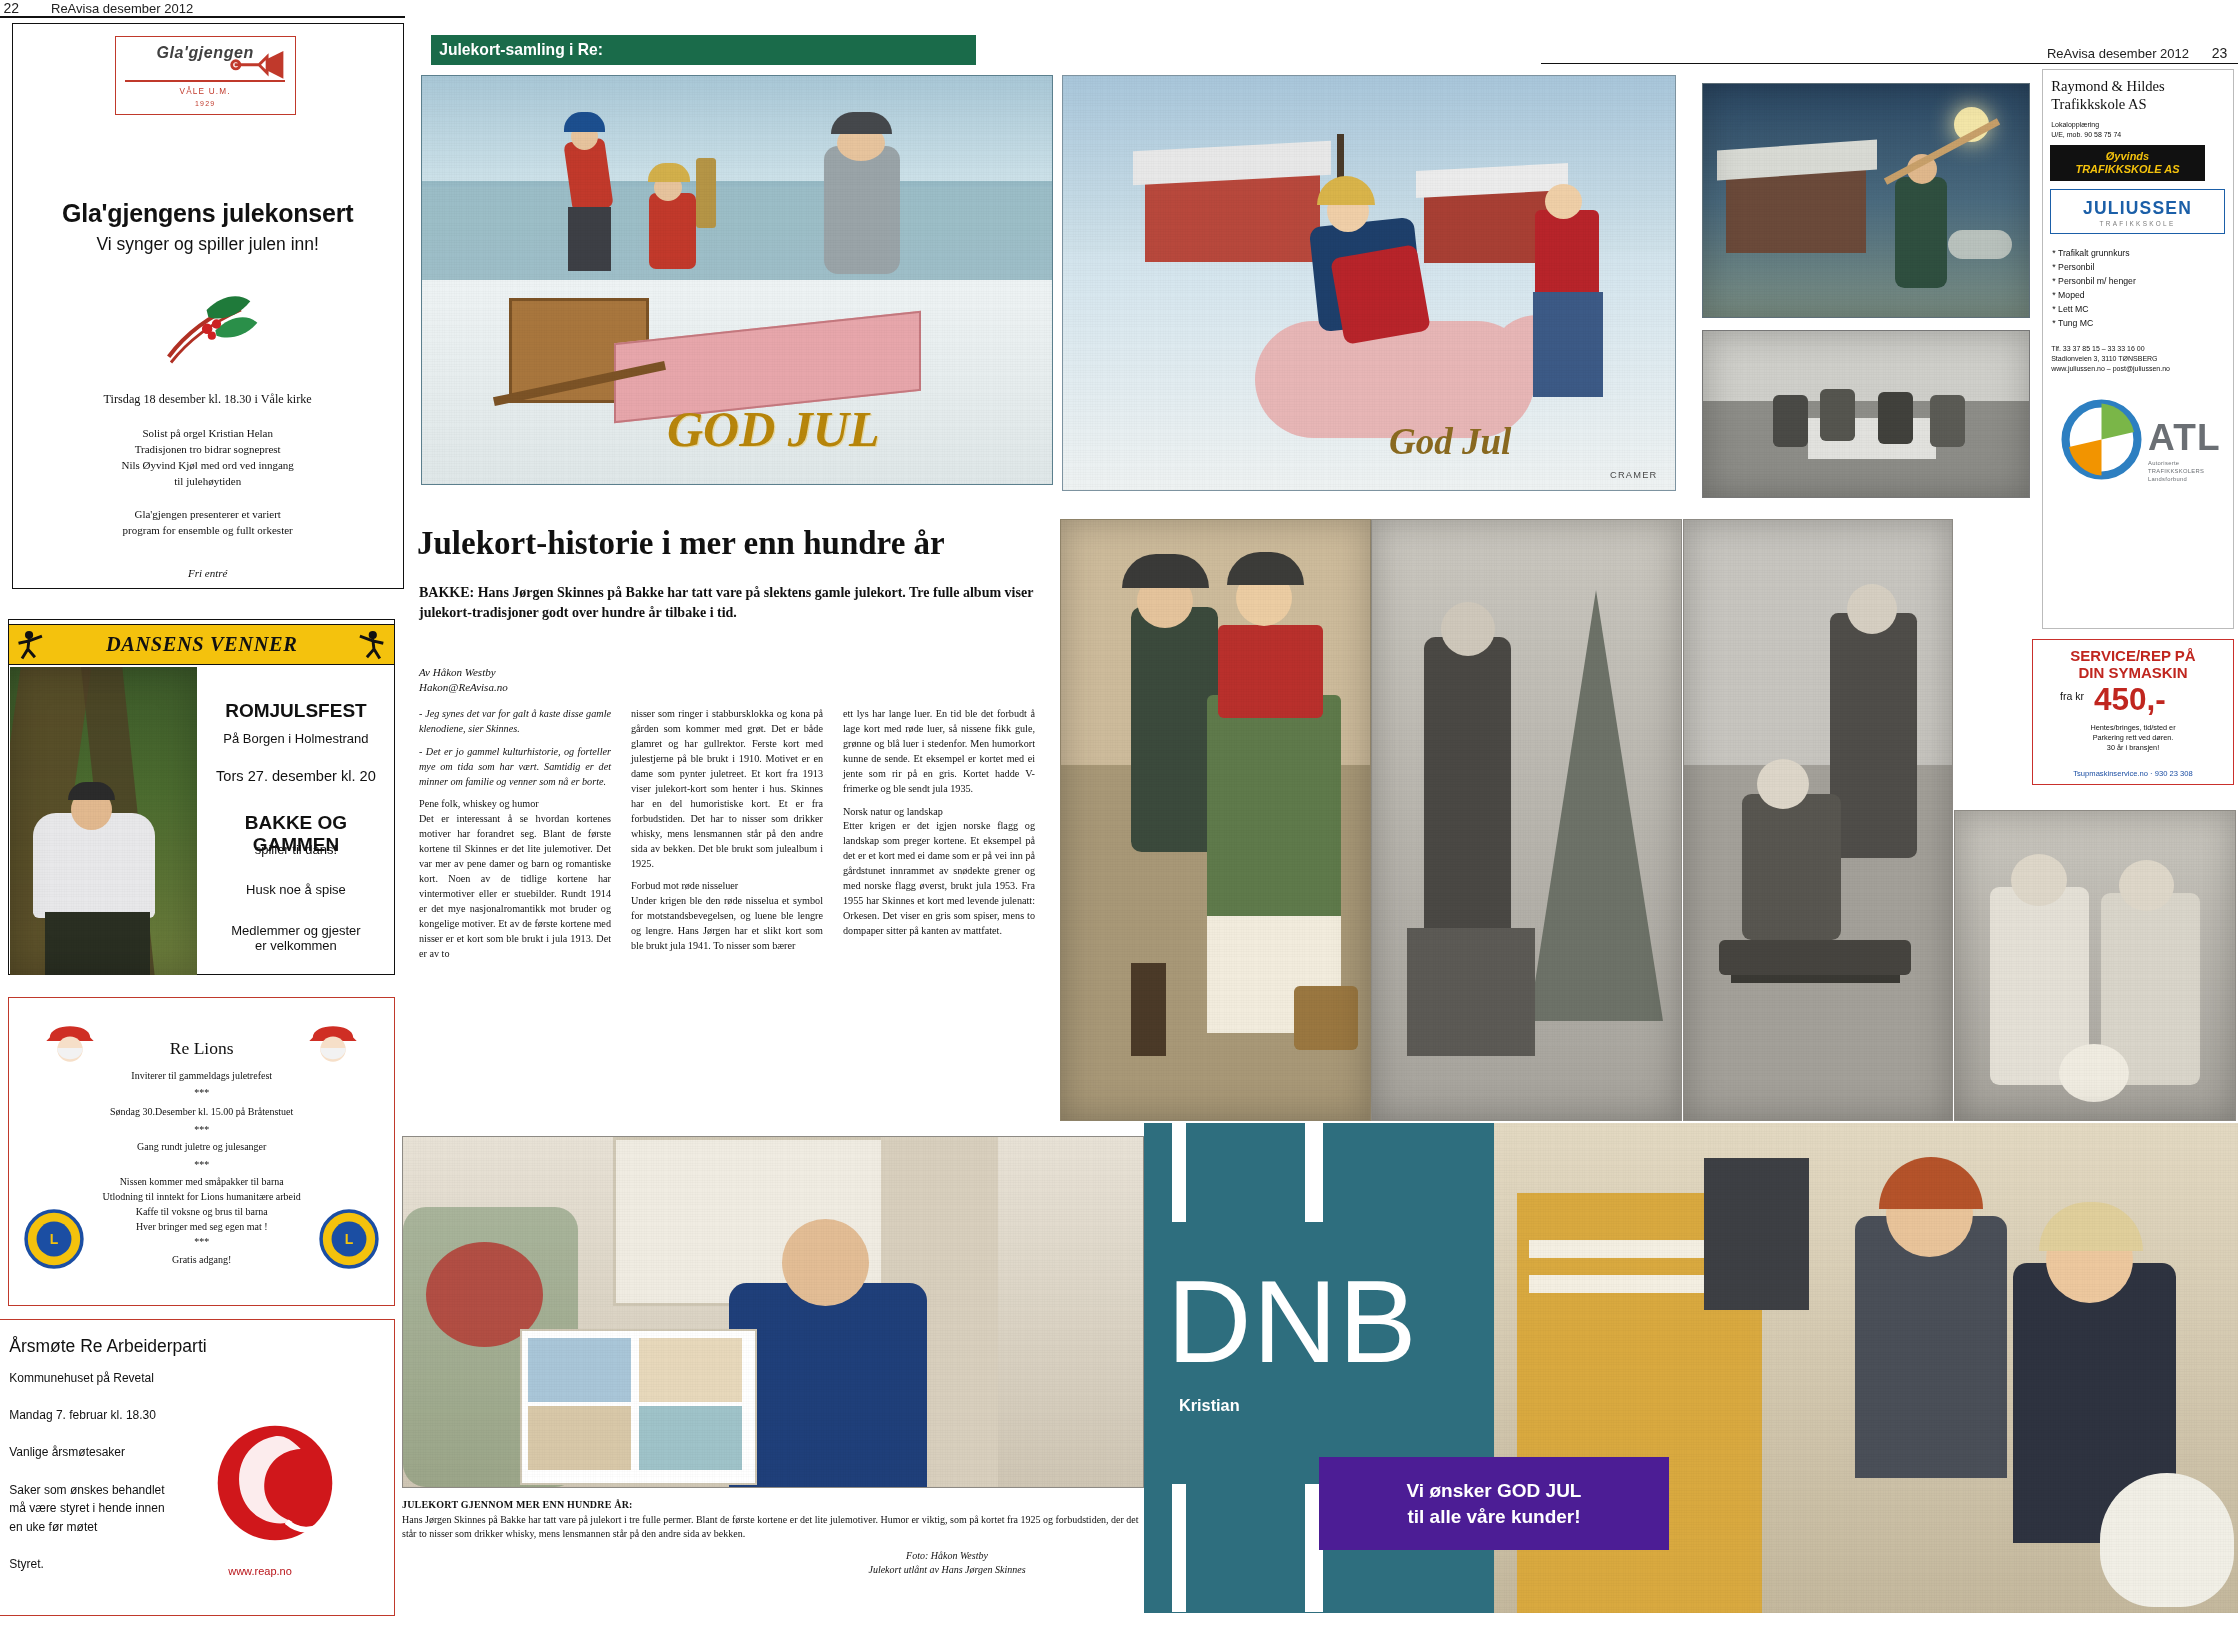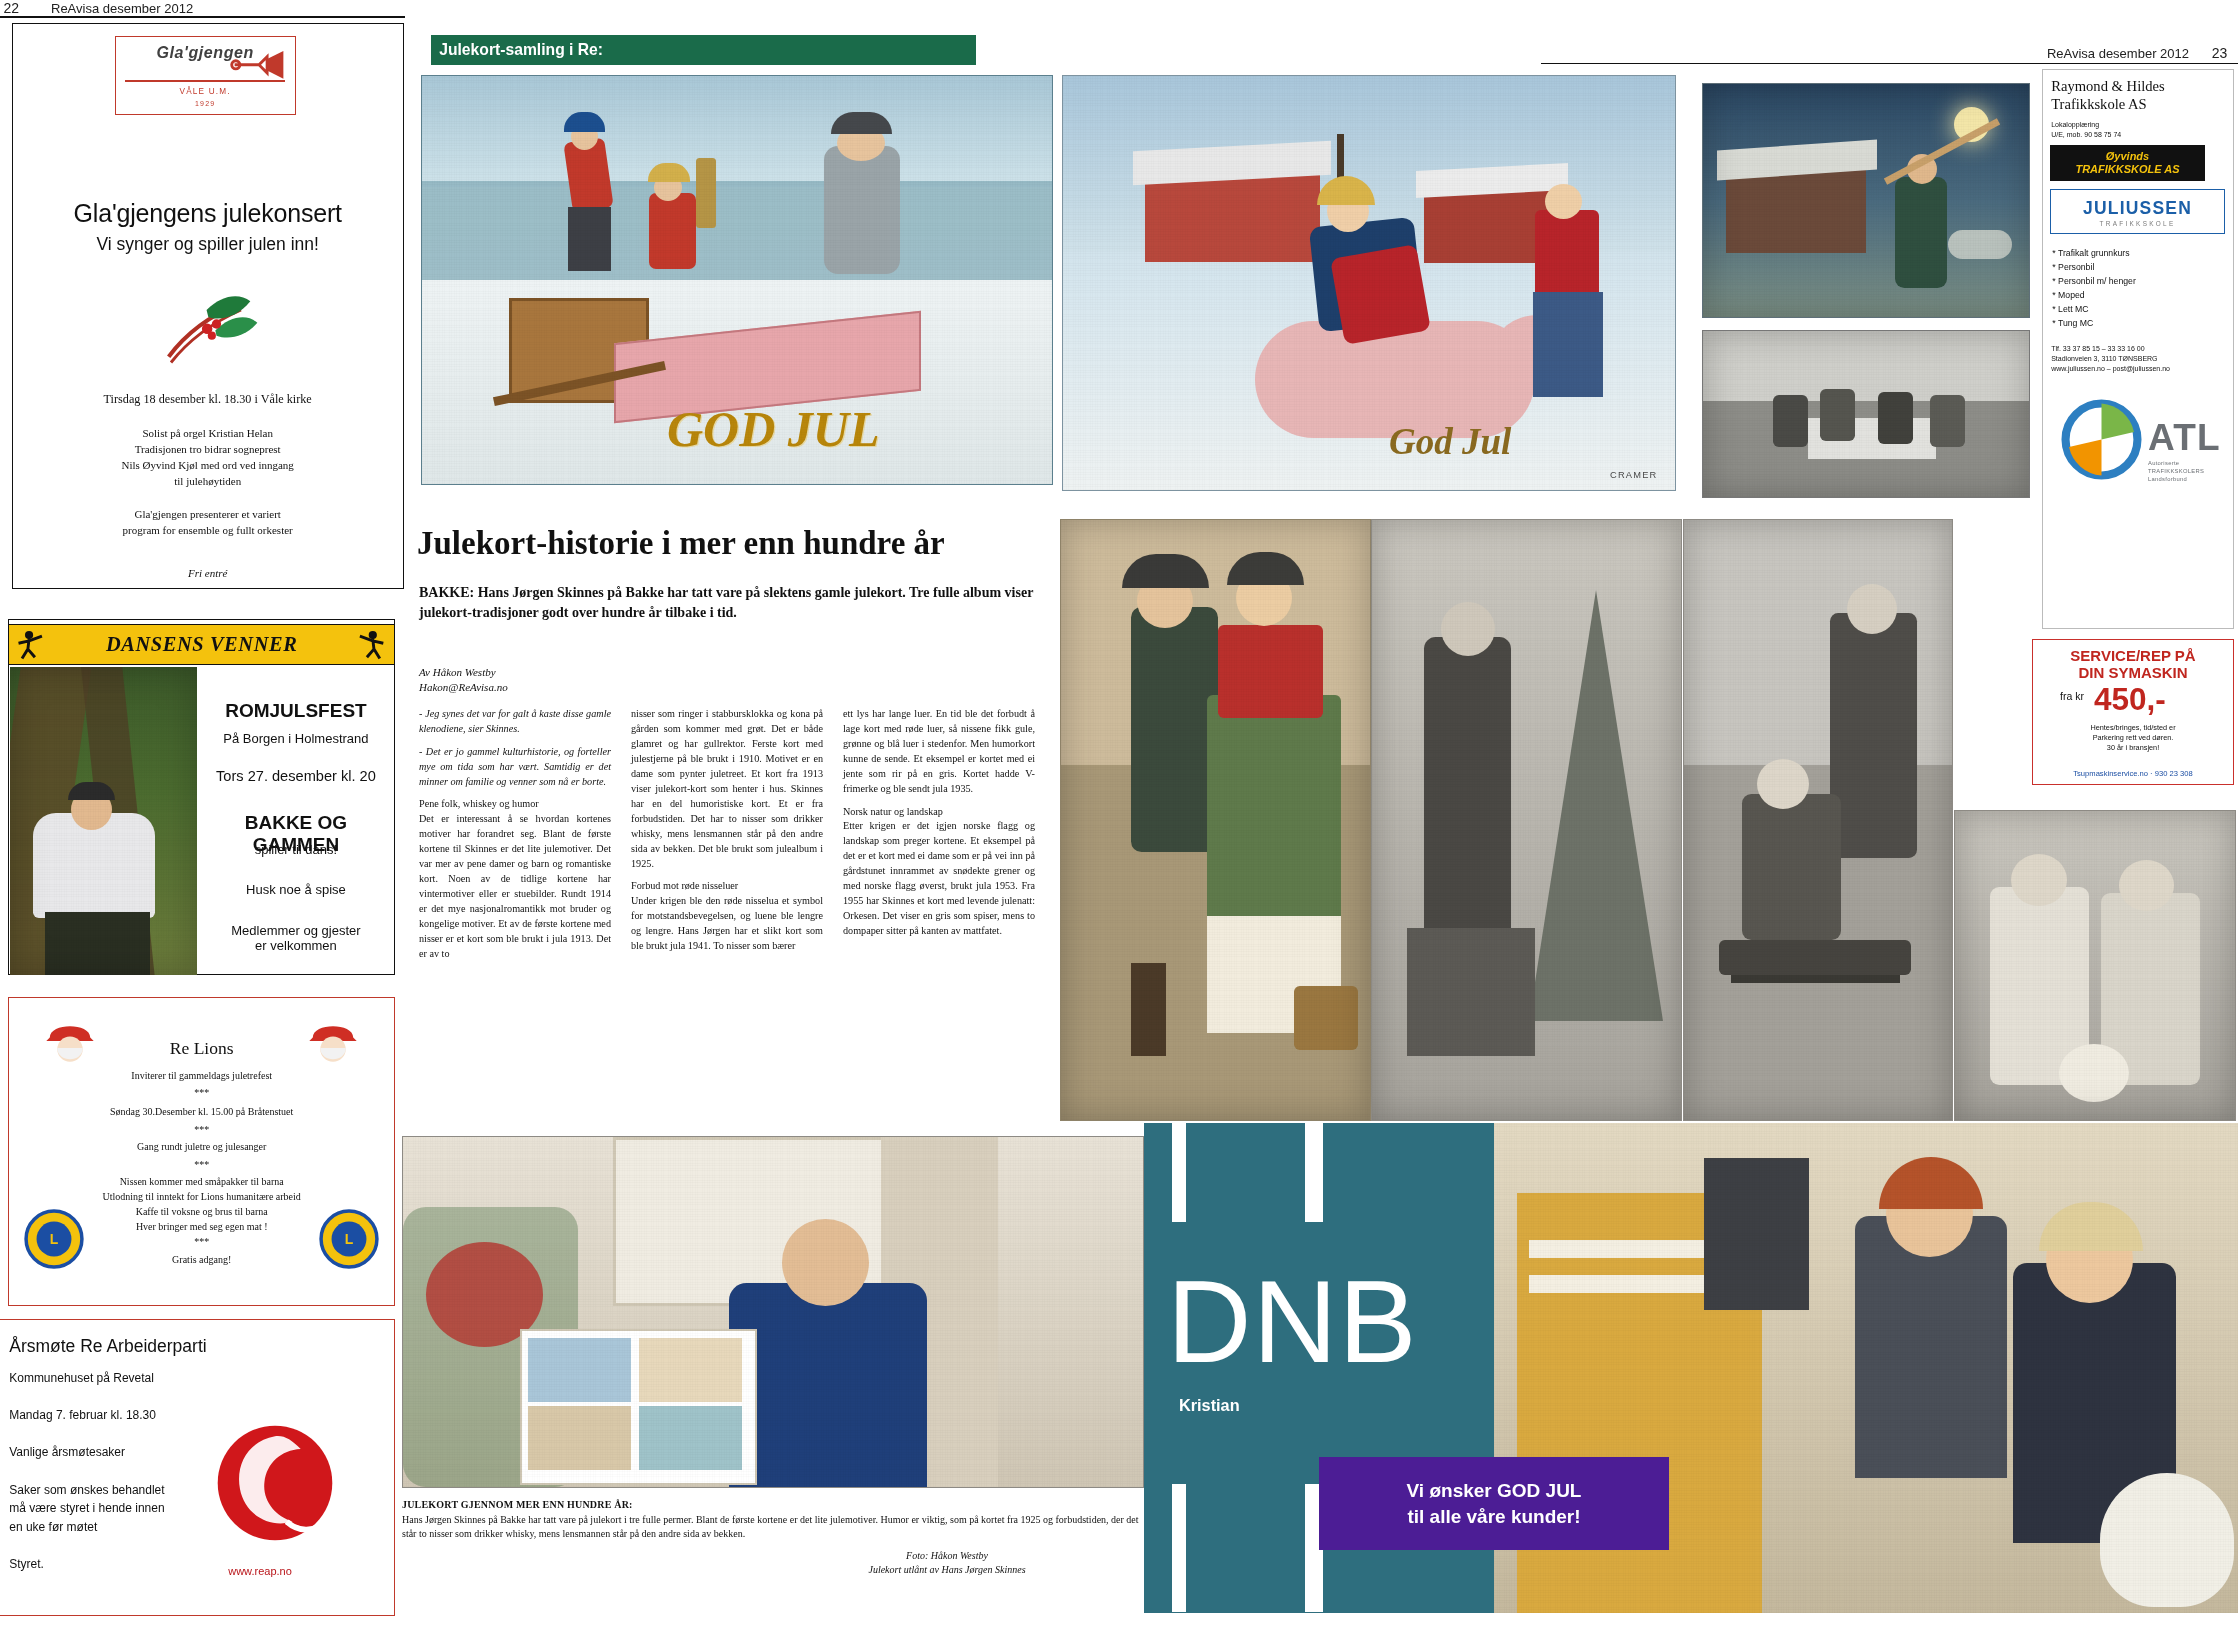--- a/index.html
+++ b/index.html
@@ -15,21 +15,21 @@
 
   
   .folio{font-family:"Liberation Sans",sans-serif;font-size:15px;color:#222;}
   .rule{background:#111;}
 
   
   .ad{box-sizing:border-box;background:#fff;}
   .ad-border{border:1.2px solid #111;}
 
   
-  .glad-title{font-family:"Liberation Sans",sans-serif;font-weight:normal;font-size:25px;color:#111;letter-spacing:-0.2px;}
+  .glad-title{font-family:"Liberation Sans",sans-serif;font-weight:bold;font-size:25px;color:#111;letter-spacing:-0.2px;}
   .glad-sub{font-family:"Liberation Sans",sans-serif;font-size:17.5px;color:#111;}
   .glad-txt{font-family:"Liberation Serif",serif;font-size:12.2px;line-height:1.45;color:#111;}
   .glad-small{font-family:"Liberation Serif",serif;font-size:11px;line-height:1.45;color:#111;}
 
   .logo-gla{border:1.7px solid #c0392b;box-sizing:border-box;position:relative;background:#fff;}
   .logo-gla .nm{font-family:Liberation Sans, sans-serif;font-weight:bold;font-style:italic;color:#404040;font-size:16px;letter-spacing:0.6px;}
   .logo-gla .sm{font-family:"Liberation Sans",sans-serif;color:#c0392b;font-size:8.2px;letter-spacing:1.2px;}
 
   
   .dv-band{background:#f4c20d;border-top:1.7px solid #111;border-bottom:1.7px solid #111;box-sizing:border-box;}

